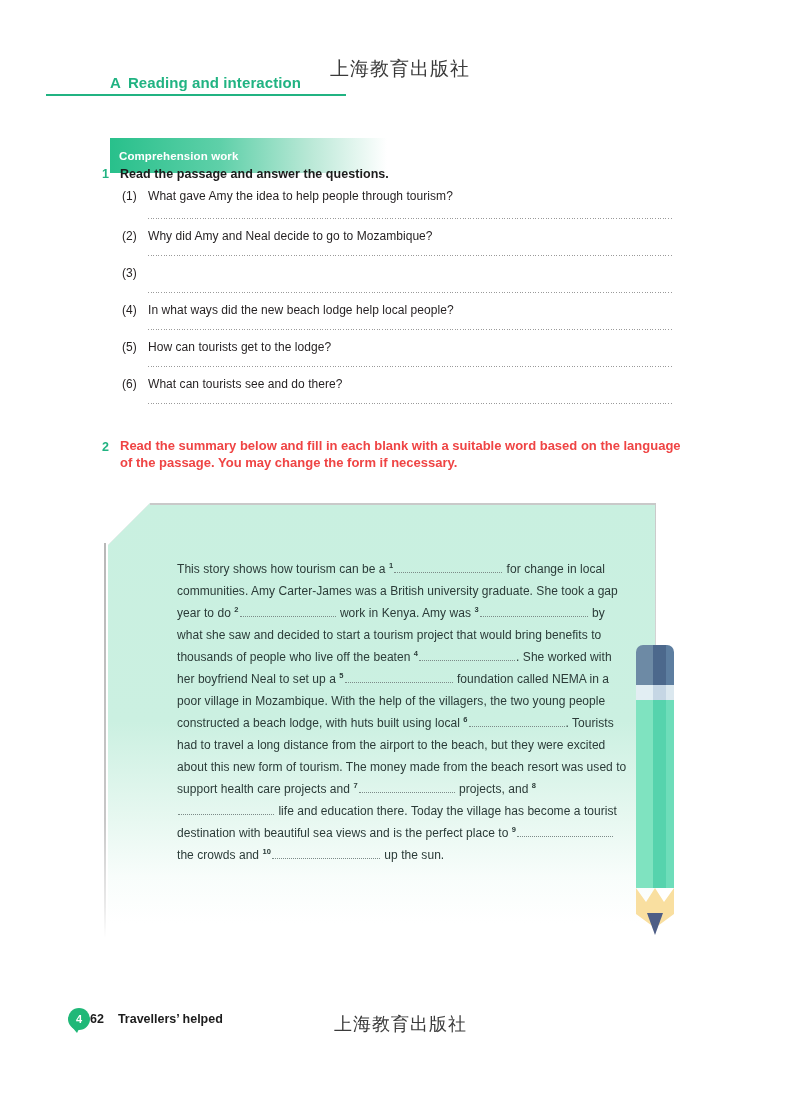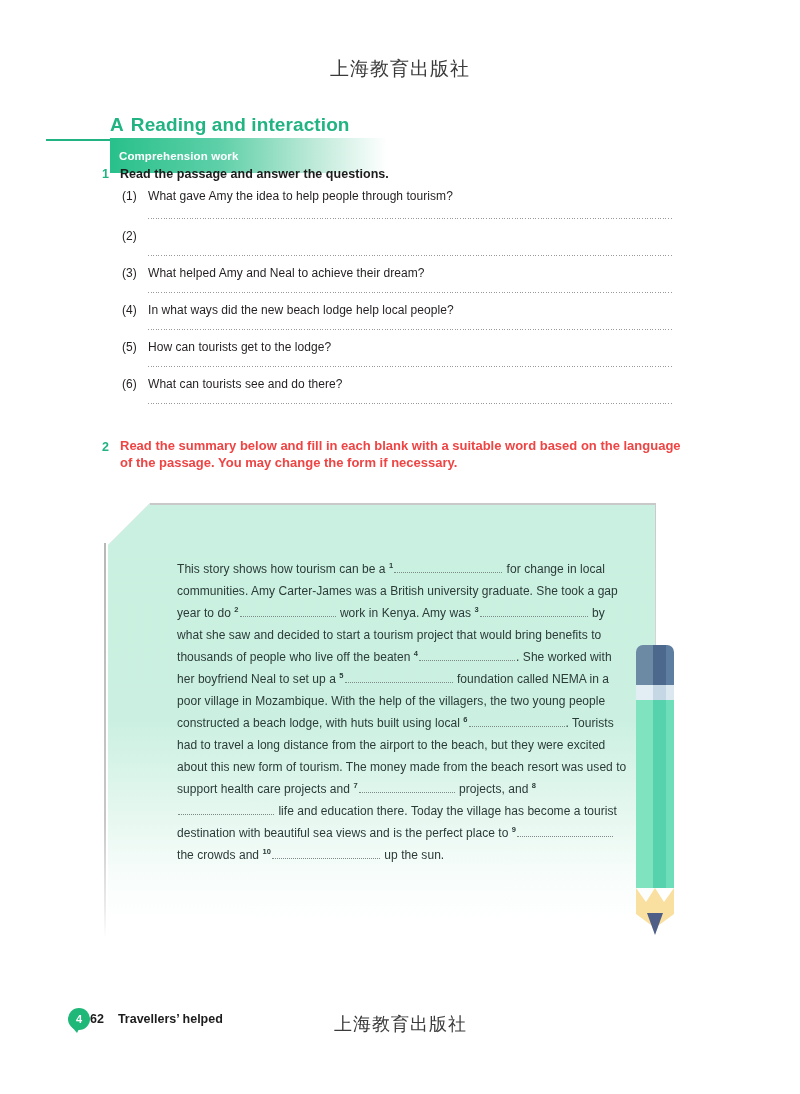--- a/index.html
+++ b/index.html
@@ -29,27 +29,26 @@
   }
 
   
   .section-head {
     position: absolute;
     left: 46px;
     top: 74px;
     width: 300px;
   }
   .section-head .title {
-    font-size: 19px;
+    font-size: 15px;
     font-weight: bold;
     color: #21b382;
     padding-left: 64px;
     letter-spacing: .1px;
     white-space: nowrap;
-    margin-top: 40px;
   }
   .section-head .title .letter { margin-right: 7px; }
   .section-head .rule {
     margin-top: 3px;
     height: 1.5px;
     background: #21b382;
     width: 300px;
   }
 
   
@@ -290,28 +289,28 @@
       <div class="qline">
         <span class="qlabel">(1)</span>
         <span class="qtext">What gave Amy the idea to help people through tourism?</span>
       </div>
       <div class="answer-rule"></div>
     </div>
 
     <div class="qrow">
       <div class="qline">
         <span class="qlabel">(2)</span>
+        <span class="qtext">Why did Amy and Neal decide to go to Mozambique?</span>
       </div>
       <div class="answer-rule"></div>
     </div>
 
     <div class="qrow">
       <div class="qline">
         <span class="qlabel">(3)</span>
-        <span class="qtext">What helped Amy and Neal to achieve their dream?</span>
       </div>
       <div class="answer-rule"></div>
     </div>
 
     <div class="qrow">
       <div class="qline">
         <span class="qlabel">(4)</span>
         <span class="qtext">In what ways did the new beach lodge help local people?</span>
       </div>
       <div class="answer-rule"></div>

